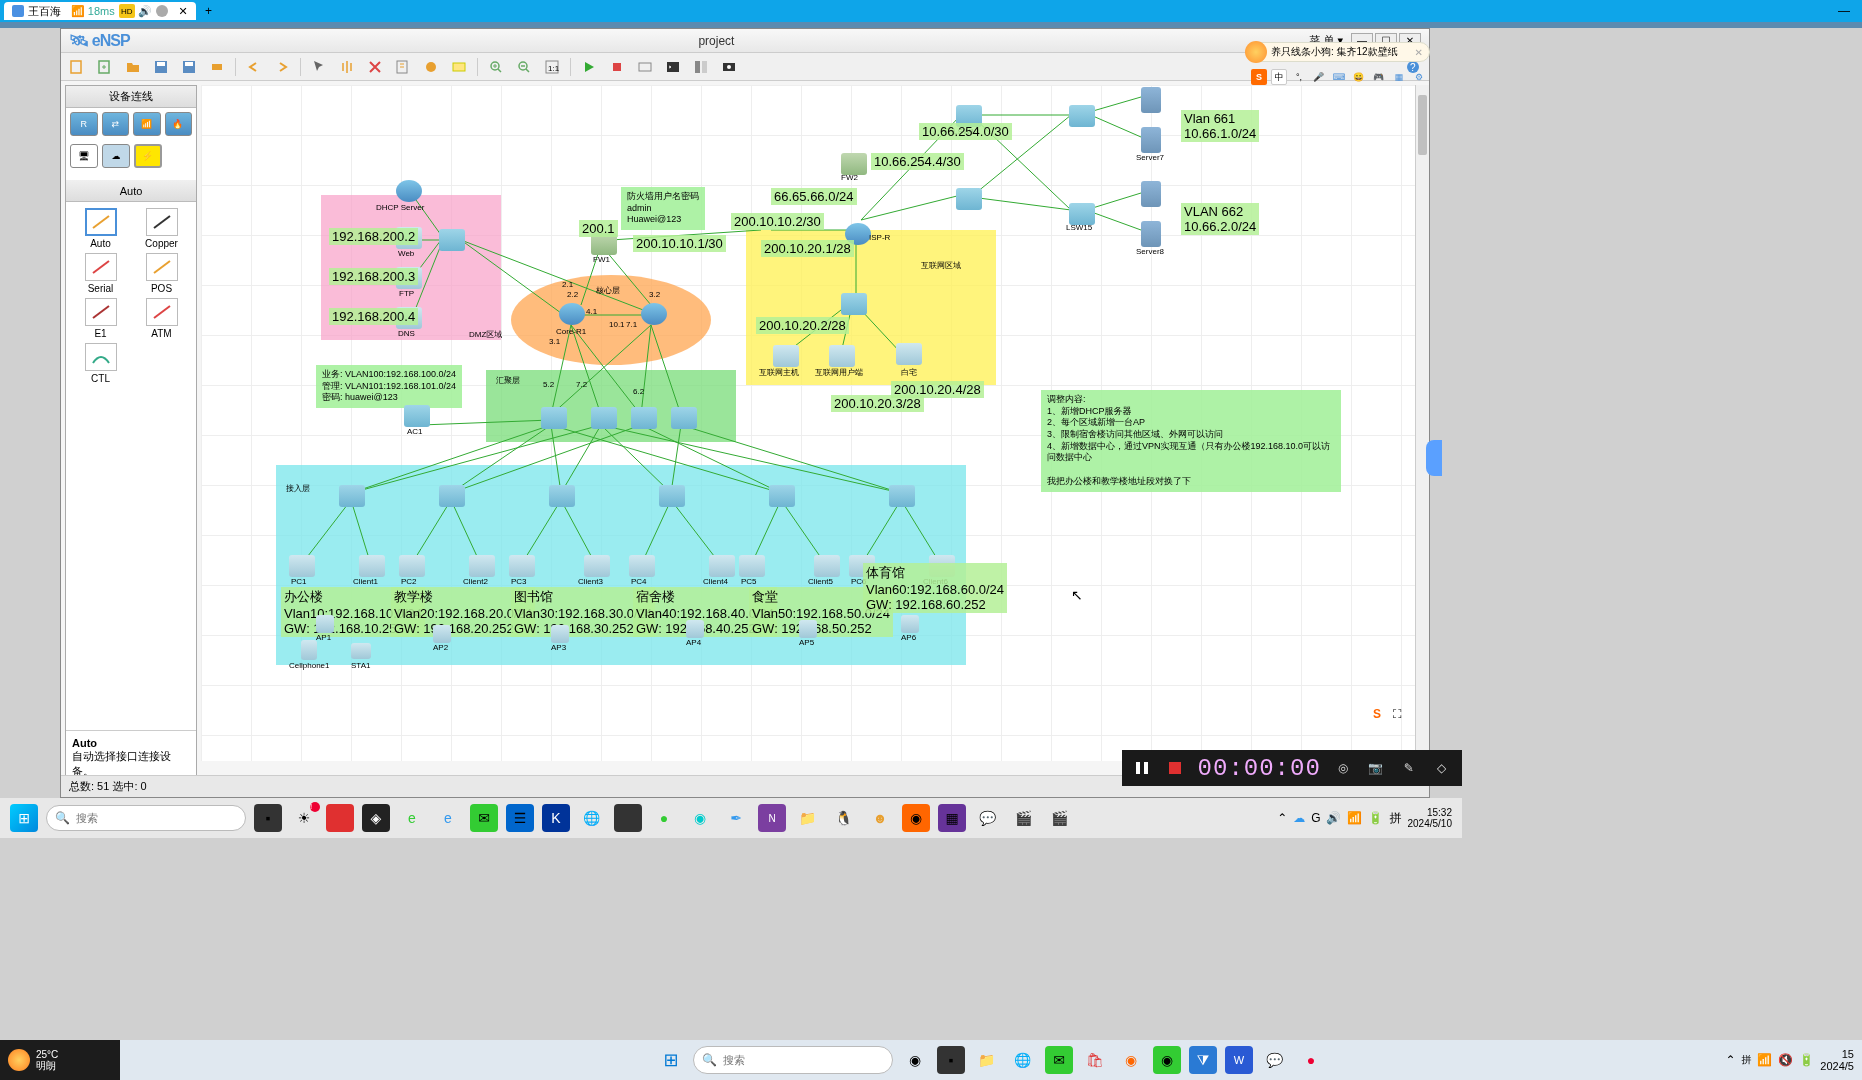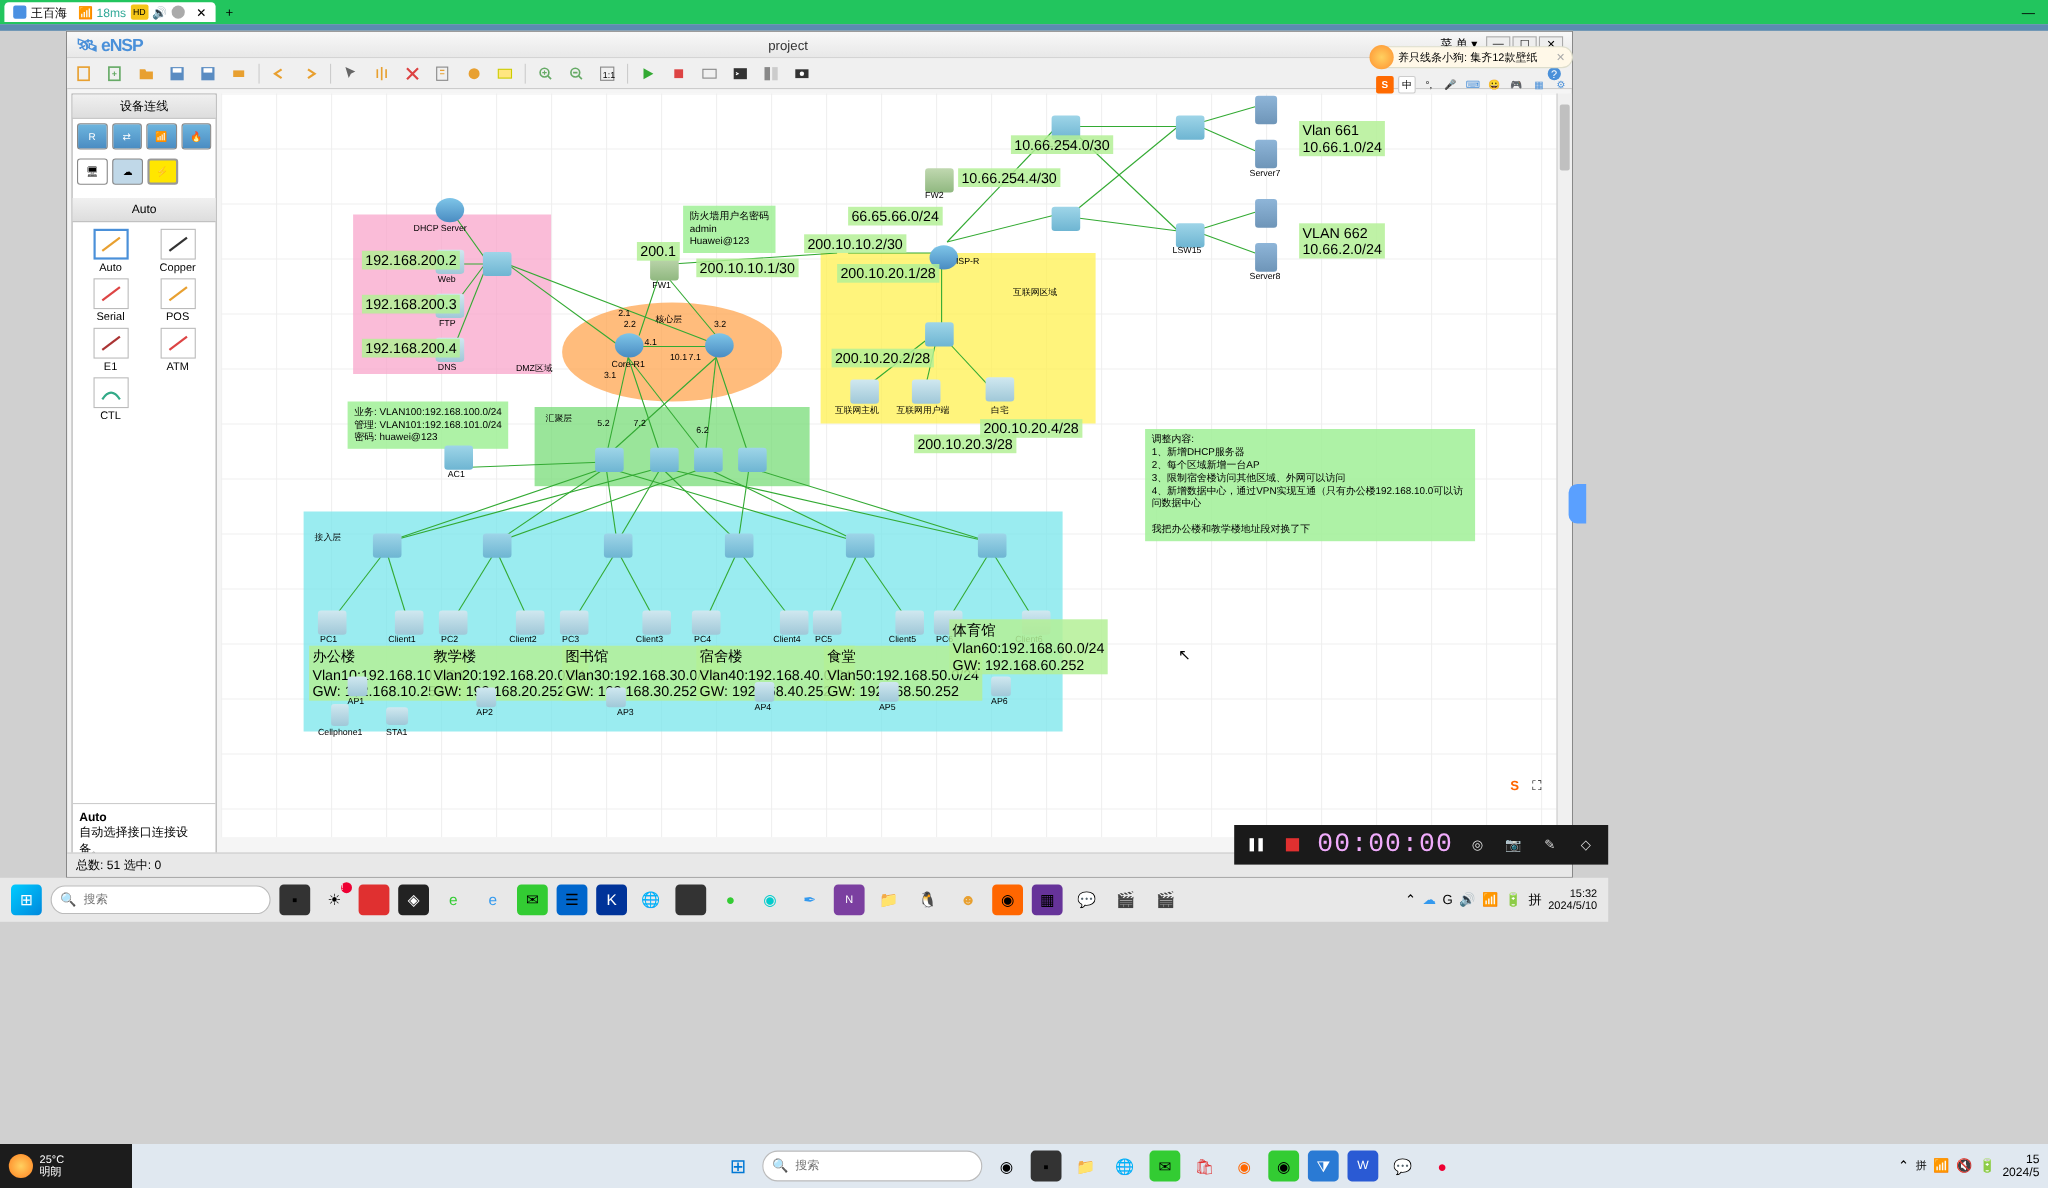--- a/index.html
+++ b/index.html
@@ -1,19 +1,19 @@
 <!DOCTYPE html>
 <html><head>
 <meta charset="utf-8">
 <style>
 * { margin: 0; padding: 0; box-sizing: border-box; font-family: "Microsoft YaHei", Arial, sans-serif; }
 body { width: 1862px; height: 1080px; background: #d0d0d0; position: relative; overflow: hidden; font-size: 12px; }
 
 
-.browser-tabs { height: 22px; background: #22c55e; display: flex; align-items: center; padding: 0 4px; gap: 4px; }
+.browser-tabs { height: 22px; background: #0ea5e9; display: flex; align-items: center; padding: 0 4px; gap: 4px; }
 .browser-tab { background: #fff; height: 18px; display: flex; align-items: center; padding: 0 8px; gap: 4px; font-size: 11px; border-radius: 4px 4px 0 0; }
 .tab-new { width: 18px; height: 18px; display: flex; align-items: center; justify-content: center; }
 .tab-stats { display: flex; gap: 4px; align-items: center; margin-left: 6px; }
 .stat-green { color: #3a9; font-size: 11px; }
 .stat-icon { width: 16px; height: 14px; background: #f5c518; border-radius: 2px; display: flex; align-items: center; justify-content: center; font-size: 8px; }
 .minimize-bar { height: 6px; background: #5b8bb0; }
 
 
 .ensp-window { position: absolute; top: 28px; left: 60px; width: 1370px; height: 770px; background: #f5f5f5; border: 1px solid #888; }
 .ensp-titlebar { height: 24px; background: linear-gradient(#f8f8f8, #e8e8e8); display: flex; align-items: center; padding: 0 8px; border-bottom: 1px solid #ccc; }
@@ -573,21 +573,21 @@
 GW: 192.168.50.252</div>
     <div class="ip-label" style="left:662px;top:478px;white-space:pre-line;">体育馆
 Vlan60:192.168.60.0/24
 GW: 192.168.60.252</div>
 
     <div class="net-device pc" style="left:115px;top:530px;width:18px;height:18px;"></div>
     <div class="net-label" style="left:115px;top:548px;">AP1</div>
     <div class="net-device pc" style="left:232px;top:540px;width:18px;height:18px;"></div>
     <div class="net-label" style="left:232px;top:558px;">AP2</div>
     <div class="net-device pc" style="left:350px;top:540px;width:18px;height:18px;"></div>
-    <div class="net-label" style="left:360px;top:558px;">AP3</div>
+    <div class="net-label" style="left:350px;top:558px;">AP3</div>
     <div class="net-device pc" style="left:485px;top:535px;width:18px;height:18px;"></div>
     <div class="net-label" style="left:485px;top:553px;">AP4</div>
     <div class="net-device pc" style="left:598px;top:535px;width:18px;height:18px;"></div>
     <div class="net-label" style="left:598px;top:553px;">AP5</div>
     <div class="net-device pc" style="left:700px;top:530px;width:18px;height:18px;"></div>
     <div class="net-label" style="left:700px;top:548px;">AP6</div>
 
     <div class="net-device pc" style="left:100px;top:555px;width:16px;height:20px;"></div>
     <div class="net-label" style="left:88px;top:576px;">Cellphone1</div>
     <div class="net-device pc" style="left:150px;top:558px;width:20px;height:16px;"></div>

